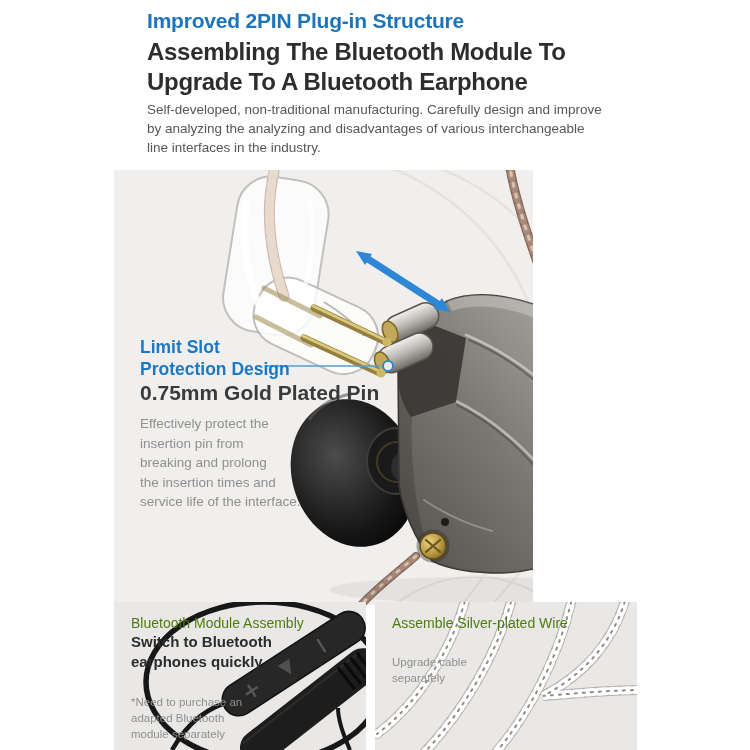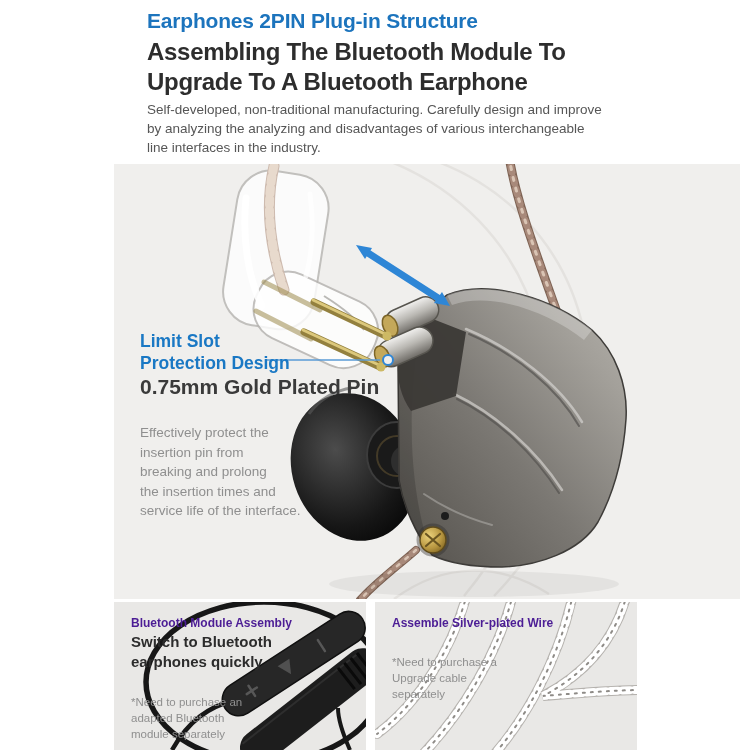--- a/index.html
+++ b/index.html
@@ -4,43 +4,43 @@
 <style>
   html,body { margin:0; padding:0; background:#ffffff; }
   body { width:750px; height:750px; font-family:"Liberation Sans", sans-serif; -webkit-font-smoothing:antialiased; }
   .page { position:relative; width:750px; height:750px; background:#ffffff; overflow:hidden; }
 
   .eyebrow { position:absolute; left:147px; top:9px; font-size:21px; font-weight:700; color:#1c74bd; letter-spacing:-0.2px; }
   .title { position:absolute; left:147px; top:37px; font-size:24px; font-weight:700; color:#2d2d2d; line-height:30px; letter-spacing:-0.3px; }
   .desc { position:absolute; left:147px; top:100px; font-size:13.5px; color:#565656; line-height:19px; }
   .nowrap { white-space:nowrap; }
 
-  .hero { position:absolute; left:114px; top:164px; width:626px; height:435px; background:#f0efed; overflow:hidden; }
+  .hero { position:absolute; left:114px; top:170px; width:419px; height:435px; background:#f0efed; overflow:hidden; }
   .hero svg { position:absolute; left:0; top:0; }
 
   .callout { position:absolute; left:26px; top:166px; z-index:3; }
   .callout-label { font-size:17.5px; font-weight:700; color:#1a78c4; line-height:22px; }
   .callout-sub { margin-top:1px; font-size:21px; font-weight:700; color:#3a3a3a; }
-  .callout-body { margin-top:24px; font-size:13.5px; color:#8f8f8f; line-height:19.5px; }
+  .callout-body { margin-top:9px; font-size:13.5px; color:#8f8f8f; line-height:19.5px; }
 
   .panel { position:absolute; top:602px; height:148px; background:#e9e8e6; overflow:hidden; }
   .panel-left { left:114px; width:252px; }
   .panel-right { left:375px; width:262px; }
   .panel svg { position:absolute; left:0; top:0; }
   .panel-text { position:absolute; left:17px; top:12px; z-index:2; }
-  .panel-heading { font-size:12px; color:#4c1d95; line-height:18px; white-space:nowrap;font-weight:bold; }
+  .panel-heading { font-size:14px; color:#4d7c0f; line-height:18px; white-space:nowrap; }
   .panel-bold { font-size:15px; font-weight:700; color:#2c2c2c; line-height:20px; white-space:nowrap; }
   .panel-note { margin-top:22px; font-size:11.5px; color:#8f8f8f; line-height:16px; white-space:nowrap; }
 </style>
 </head>
 <body>
 
 <div class="page">
 
-  <div class="eyebrow nowrap">Earphones 2PIN Plug-in Structure</div>
+  <div class="eyebrow nowrap">Improved 2PIN Plug-in Structure</div>
   <div class="title">
     <div class="nowrap">Assembling The Bluetooth Module To</div>
     <div class="nowrap">Upgrade To A Bluetooth Earphone</div>
   </div>
   <div class="desc">
     <div class="nowrap">Self-developed, non-traditional manufacturing. Carefully design and improve</div>
     <div class="nowrap">by analyzing the analyzing and disadvantages of various interchangeable</div>
     <div class="nowrap">line interfaces in the industry.</div>
   </div>
 
@@ -234,20 +234,19 @@
         <g>
           <path d="M252,-8 C240,38 210,72 168,94 C205,91 240,88 268,88" stroke="#b5b2ae" stroke-width="10"></path>
           <path d="M252,-8 C240,38 210,72 168,94 C205,91 240,88 268,88" stroke="#ffffff" stroke-width="8" stroke-dasharray="7 5"></path>
           <path d="M252,-8 C240,38 210,72 168,94 C205,91 240,88 268,88" stroke="#8e8b87" stroke-width="2" stroke-dasharray="2 6"></path>
         </g>
       </g>
     </svg>
     <div class="panel-text">
       <div class="panel-heading">Assemble Silver-plated Wire</div>
       <div class="panel-note">
-        <div>*Need to purchase a</div>
         <div>Upgrade cable</div>
         <div>separately</div>
       </div>
     </div>
   </div>
 
 </div>
 
 </body></html>

